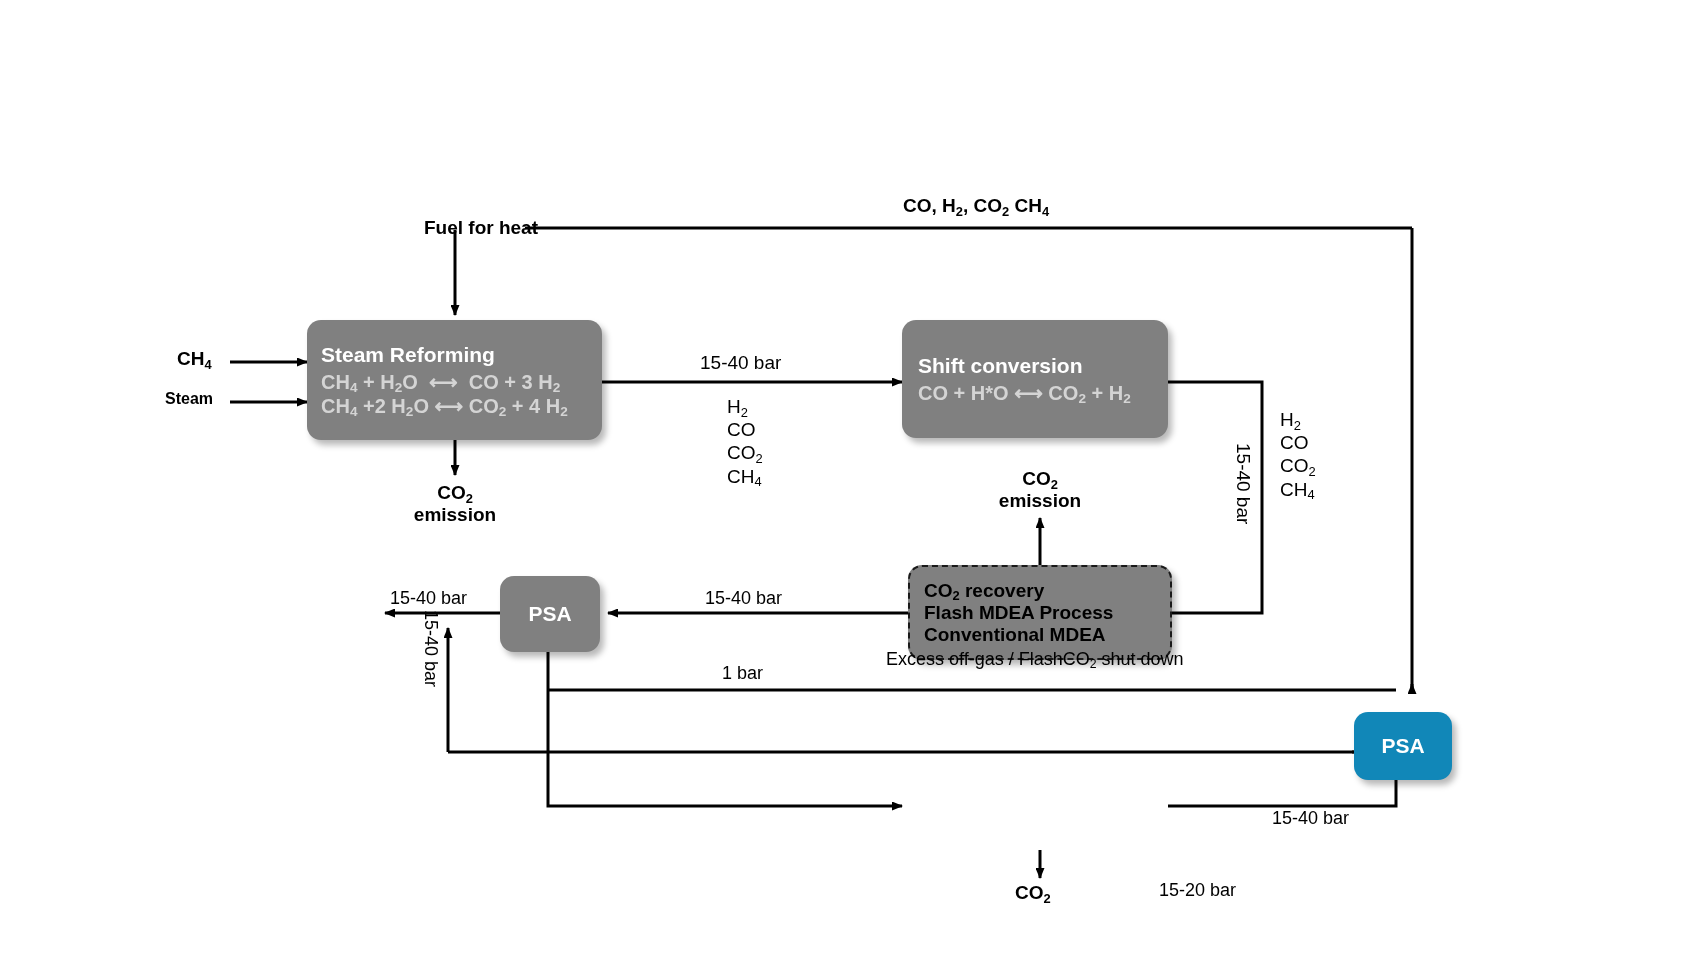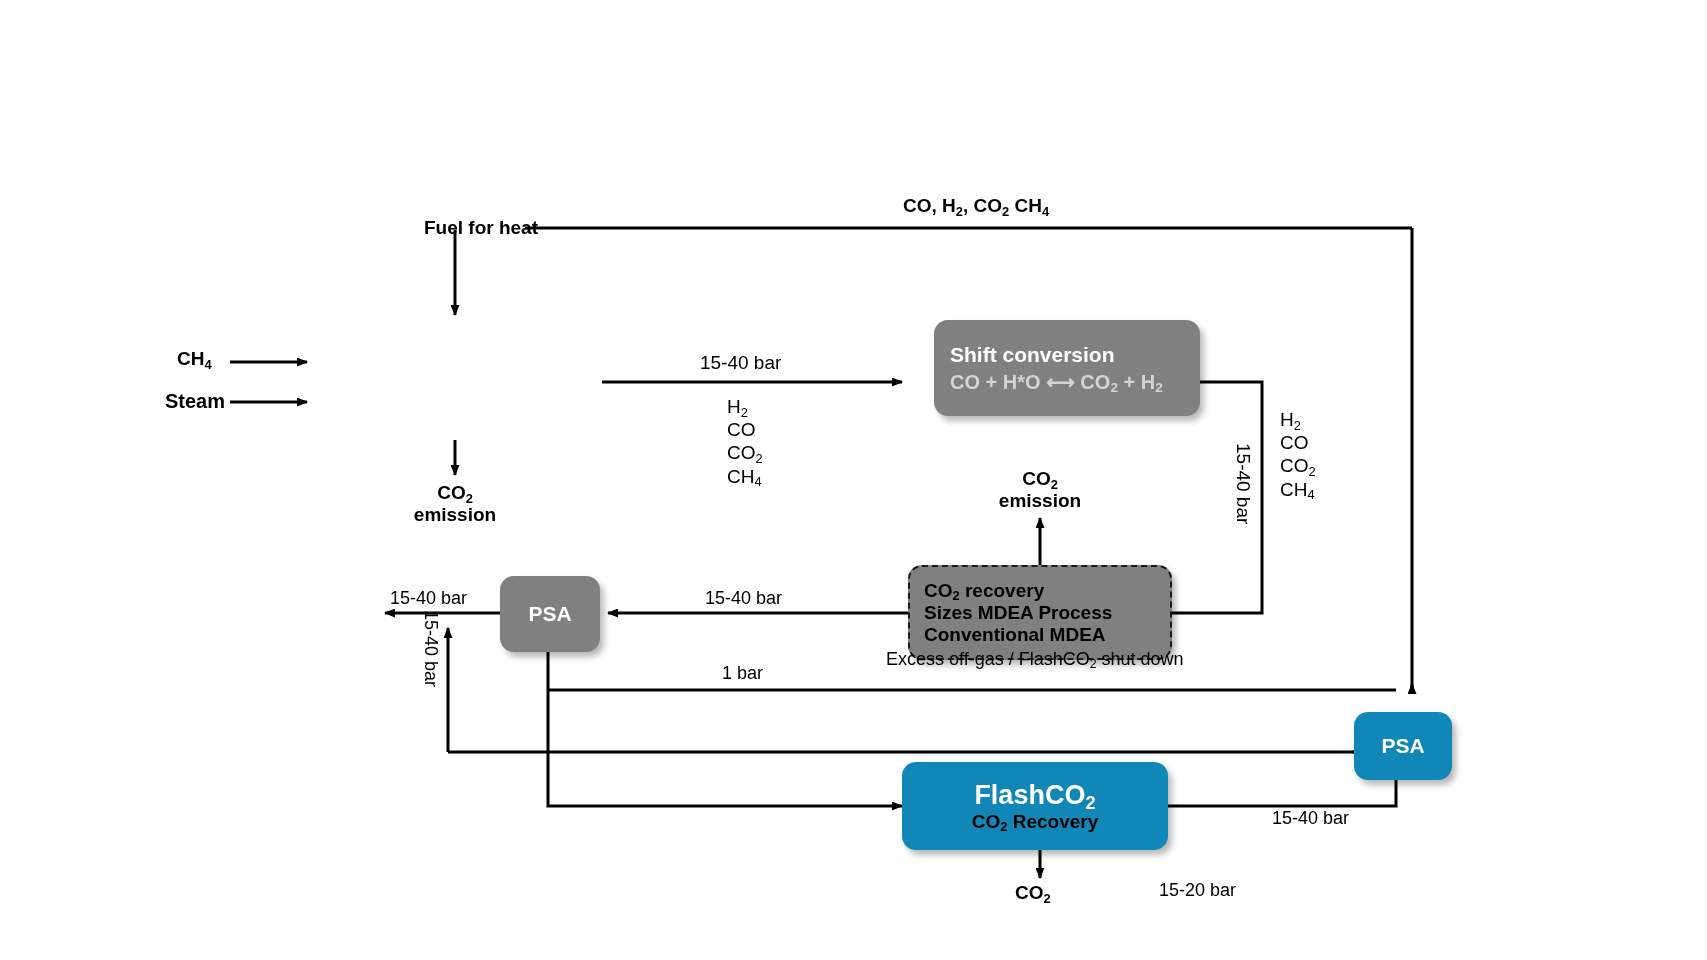--- a/index.html
+++ b/index.html
@@ -125,60 +125,61 @@
       <path d="M448,752 L448,628" marker-end="url(#ah)"></path>
 
       <path d="M1168,806 L1396,806 L1396,772"></path>
 
       <path d="M1040,850 L1040,878" marker-end="url(#ah)"></path>
 
       <path d="M1354,752 L1352,752"></path>
     </g>
   </svg>
 
-
-  <div class="pbox grey" style="left:902px; top:320px; width:266px; height:96px; padding:26px 16px;margin-left:32px;">
+  <div class="pbox grey" style="left:307px; top:320px; width:295px; height:120px; padding:10px 14px;">
+    <div class="title" style="font-size:21px; margin-bottom:3px;">Steam Reforming</div>
+    <div class="sub" style="font-size:20px;">
+      CH<sub>4</sub> + H<sub>2</sub>O &nbsp;⟷&nbsp; CO + 3 H<sub>2</sub>
+    </div>
+    <div class="sub" style="font-size:20px;">
+      CH<sub>4</sub> +2 H<sub>2</sub>O ⟷ CO<sub>2</sub> + 4 H<sub>2</sub>
+    </div>
+  </div>
+
+  <div class="pbox grey" style="left:902px; top:320px; width:266px; height:118px; padding:26px 16px;">
     <div class="title" style="font-size:21px; margin-bottom:3px;">Shift conversion</div>
     <div class="sub" style="font-size:20px;">
       CO + H*O ⟷ CO<sub>2</sub> + H<sub>2</sub>
     </div>
   </div>
 
   <div class="pbox grey dashed" style="left:908px; top:565px; width:264px; height:95px; padding:6px 14px;">
     <div class="subw" style="font-size:19px;">
       CO<sub>2</sub> recovery
     </div>
-    <div class="subw" style="font-size:19px;">Sizes MDEA Process</div>
+    <div class="subw" style="font-size:19px;">Flash MDEA Process</div>
     <div class="subw" style="font-size:19px;">Conventional MDEA</div>
   </div>
 
   <div class="pbox grey" style="left:500px; top:576px; width:100px; height:76px; align-items:center;">
     <div class="title" style="font-size:21px;">PSA</div>
   </div>
 
   <div class="pbox teal" style="left:1354px; top:712px; width:98px; height:68px; align-items:center;">
     <div class="title" style="font-size:21px;">PSA</div>
   </div>
 
-  <div class="pbox teal" style="left:902px; top:762px; width:266px; height:88px; align-items:center;">
-    <div class="title" style="font-size:27px;">
-      FlashCO<sub>2</sub>
-    </div>
-    <div class="subw" style="font-size:19px;">
-      CO<sub>2</sub> Recovery
-    </div>
-  </div>
 
   <div class="lbl b" style="left:392px; top:217px; font-size:19px;margin-left:32px;">Fuel for heat</div>
 
   <div class="lbl b" style="left:903px; top:195px; font-size:19px;">CO, H<sub>2</sub>, CO<sub>2</sub> CH<sub>4</sub></div>
 
   <div class="lbl b" style="left:177px; top:348px; font-size:19px;">CH<sub>4</sub></div>
 
-  <div class="lbl b" style="left:165px; top:390px; font-size:20px;">Steam</div>
+  <div class="lbl b" style="left:165px; top:390px; font-size:16px;">Steam</div>
 
   <div class="lbl b" style="left:400px; top:482px; font-size:19px; text-align:center; white-space:normal; width:110px;">
     CO<sub>2</sub><br>emission
   </div>
 
   <div class="lbl b" style="left:985px; top:468px; font-size:19px; text-align:center; white-space:normal; width:110px;">
     CO<sub>2</sub><br>emission
   </div>
 
   <div class="lbl" style="left:700px; top:352px; font-size:19px;">15-40 bar</div>

